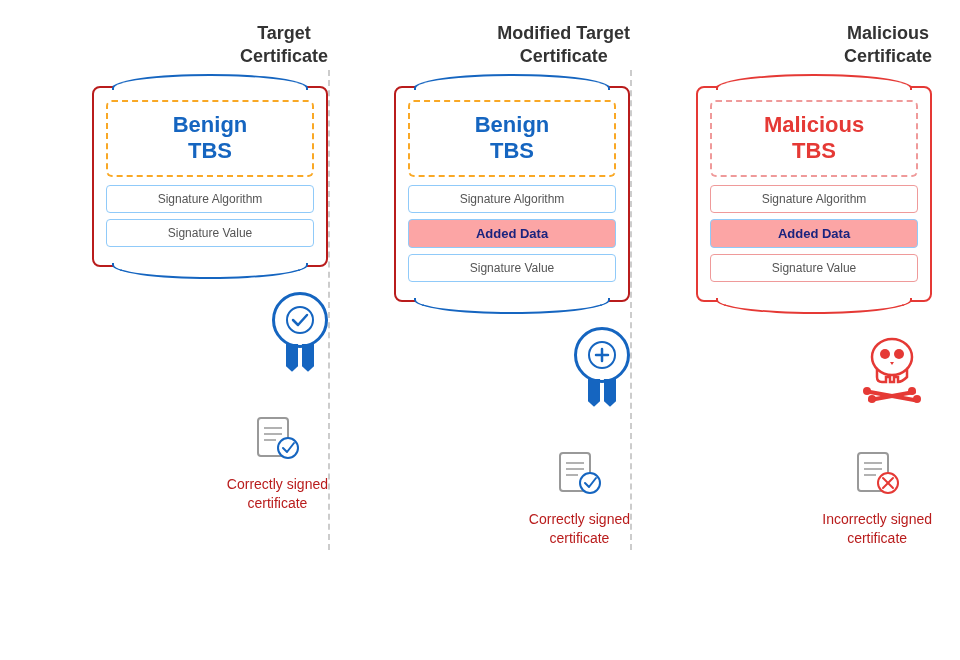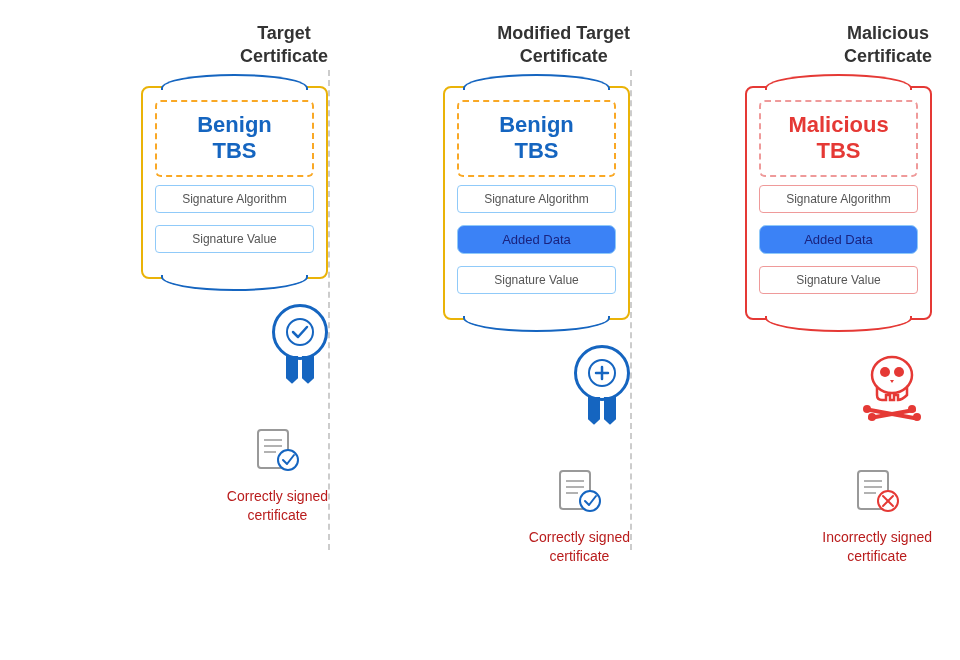--- a/index.html
+++ b/index.html
@@ -44,23 +44,23 @@
     }
     .divider-vertical {
       width: 1px;
       height: 480px;
       margin-top: 50px;
       border-left: 2px dashed #ccc;
     }
     
     .cert-scroll {
       position: relative;
-      width: 187px;
-      background: #fff;
-      border: 2px solid #eab308;
+      width: 236px;
+      background: #fff;
+      border: 2px solid #b91c1c;
       border-radius: 8px;
       padding: 12px;
     }
     .cert-scroll::before {
       content: '';
       position: absolute;
       top: -14px;
       left: 18px;
       right: 18px;
       height: 14px;
@@ -104,32 +104,31 @@
       color: #1565c0;
       line-height: 1.2;
     }
     .tbs-label.malicious-text {
       color: #e53935;
     }
     .field-box {
       border: 1.5px solid #90caf9;
       border-radius: 4px;
       padding: 6px 8px;
-      margin-bottom: 12px;
+      margin-bottom: 6px;
       text-align: center;
       font-size: 12px;
       color: #555;
       background: #fff;
     }
     .field-box.added-data {
-      background: #3b82f6;
+      background: #fca5a5;
       color: #1a237e;
-      font-weight: 400;
+      font-weight: 700;
       font-size: 13px;
-      border-radius: 7px;
     }
     
     .cert-icon-area {
       margin-top: 20px;
       margin-bottom: 10px;
       height: 90px;
       display: flex;
       align-items: center;
       justify-content: center;
     }

